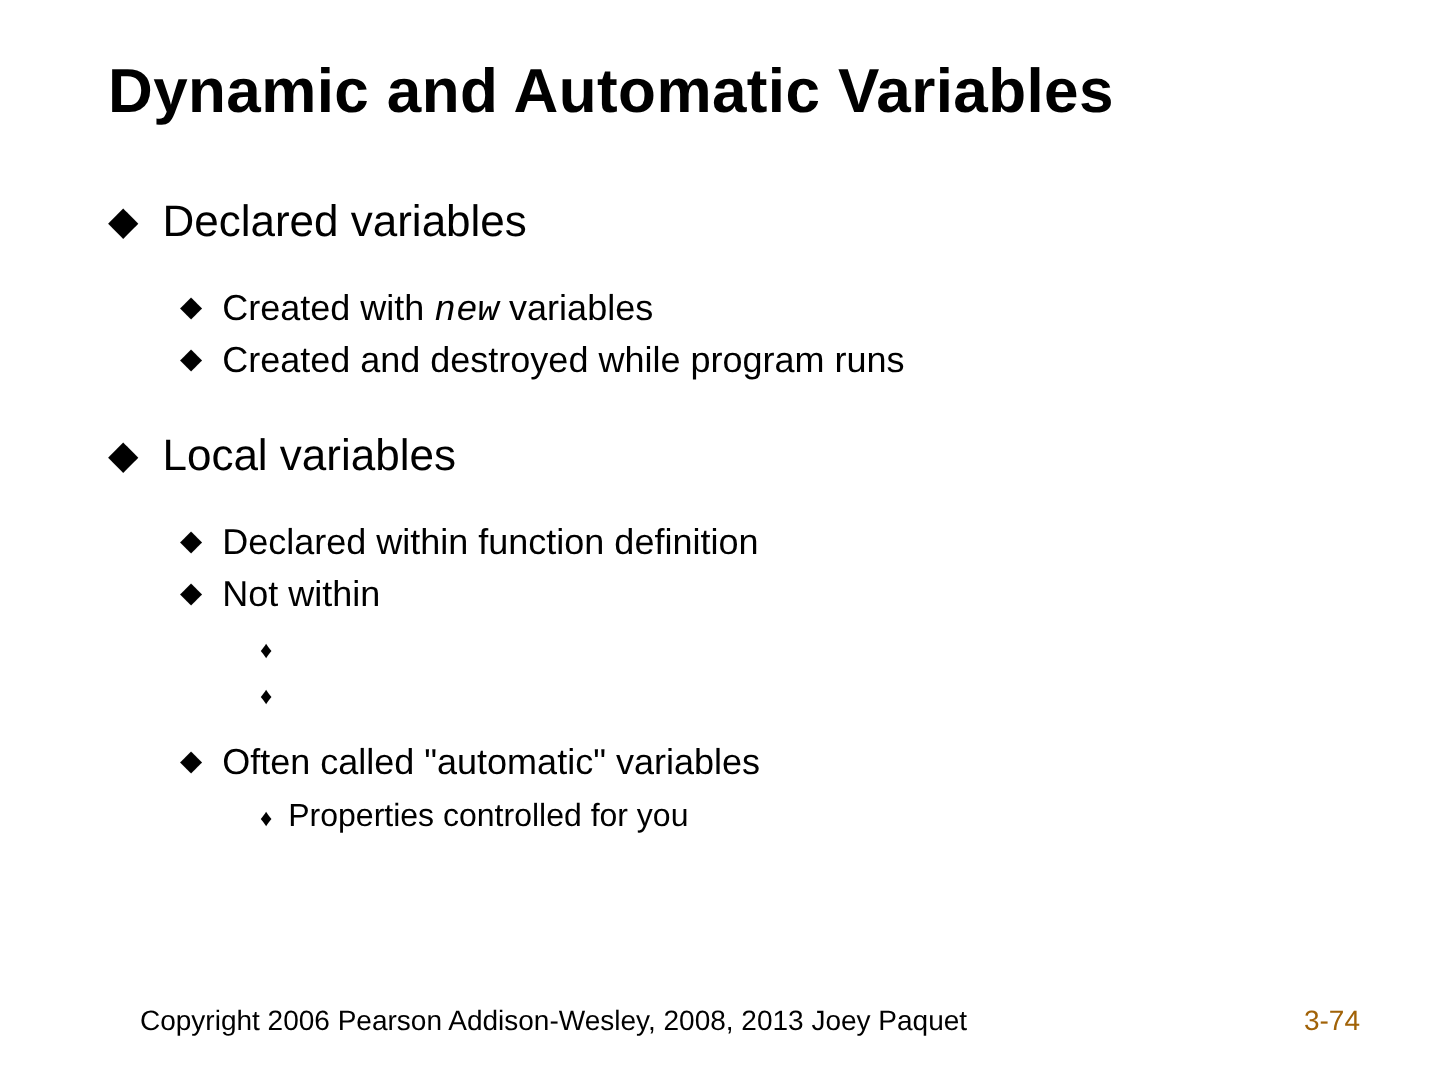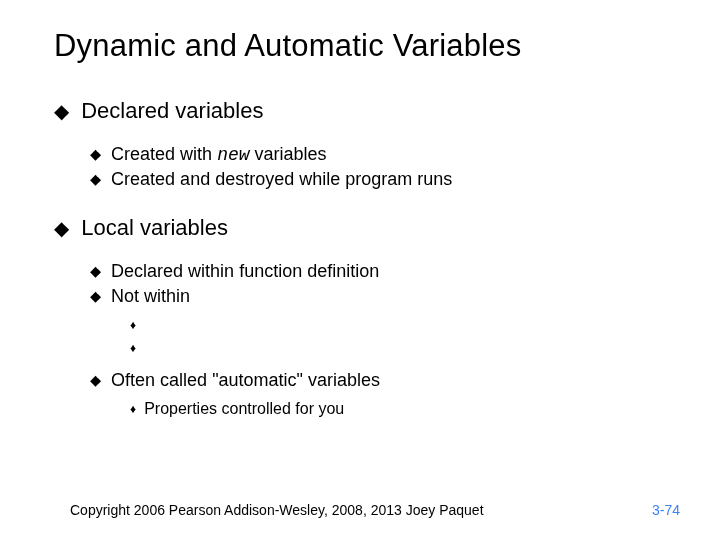--- a/index.html
+++ b/index.html
@@ -1,30 +1,30 @@
 <!DOCTYPE html>
 <html><head>
 <meta charset="utf-8">
 <style>
   * { margin: 0; padding: 0; box-sizing: border-box; }
   html, body { width: 720px; height: 540px; background: #fff; font-family: Arial, Helvetica, sans-serif; color: #000; }
   .slide { position: relative; width: 720px; height: 540px; padding: 28px 40px 0 54px; }
-  .title { font-size: 31px; font-weight: 400; letter-spacing: 0.2px; margin-bottom: 34px; }
+  .title { font-size: 31px; font-weight: 700; letter-spacing: 0.2px; margin-bottom: 34px; }
   .lvl1 { font-size: 22px; margin-left: 0; display: flex; align-items: flex-start; margin-bottom: 10px; }
   .lvl2 { font-size: 18px; margin-left: 36px; display: flex; align-items: flex-start; margin-bottom: 4px; }
   .lvl3 { font-size: 16px; margin-left: 76px; display: flex; align-items: flex-start; margin-bottom: 4px; }
   .bullet-filled { margin-right: 12px; font-size: 0.9em; line-height: 1.4; }
   .bullet-filled-sm { margin-right: 10px; font-size: 0.8em; line-height: 1.5; }
   .bullet-diamond { margin-right: 8px; font-size: 0.75em; line-height: 1.6; }
   .code { font-family: "Courier New", monospace; font-style: italic; }
   .gap-8 { height: 8px; }
   .gap-20 { height: 20px; }
   .gap-4 { height: 4px; }
   .footer-left { position: absolute; left: 70px; bottom: 22px; font-size: 14px; color: #000; margin-top: 16px; }
-  .footer-right { position: absolute; right: 40px; bottom: 22px; font-size: 14px; color: #3b82f6; }
+  .footer-right { position: absolute; right: 40px; bottom: 22px; font-size: 14px; color: #a16207; }
 </style>
 </head>
 <body>
 
 <div class="slide">
 
   <div class="title">Dynamic and Automatic Variables</div>
 
   <div class="lvl1">
     <span class="bullet-filled">◆</span>

